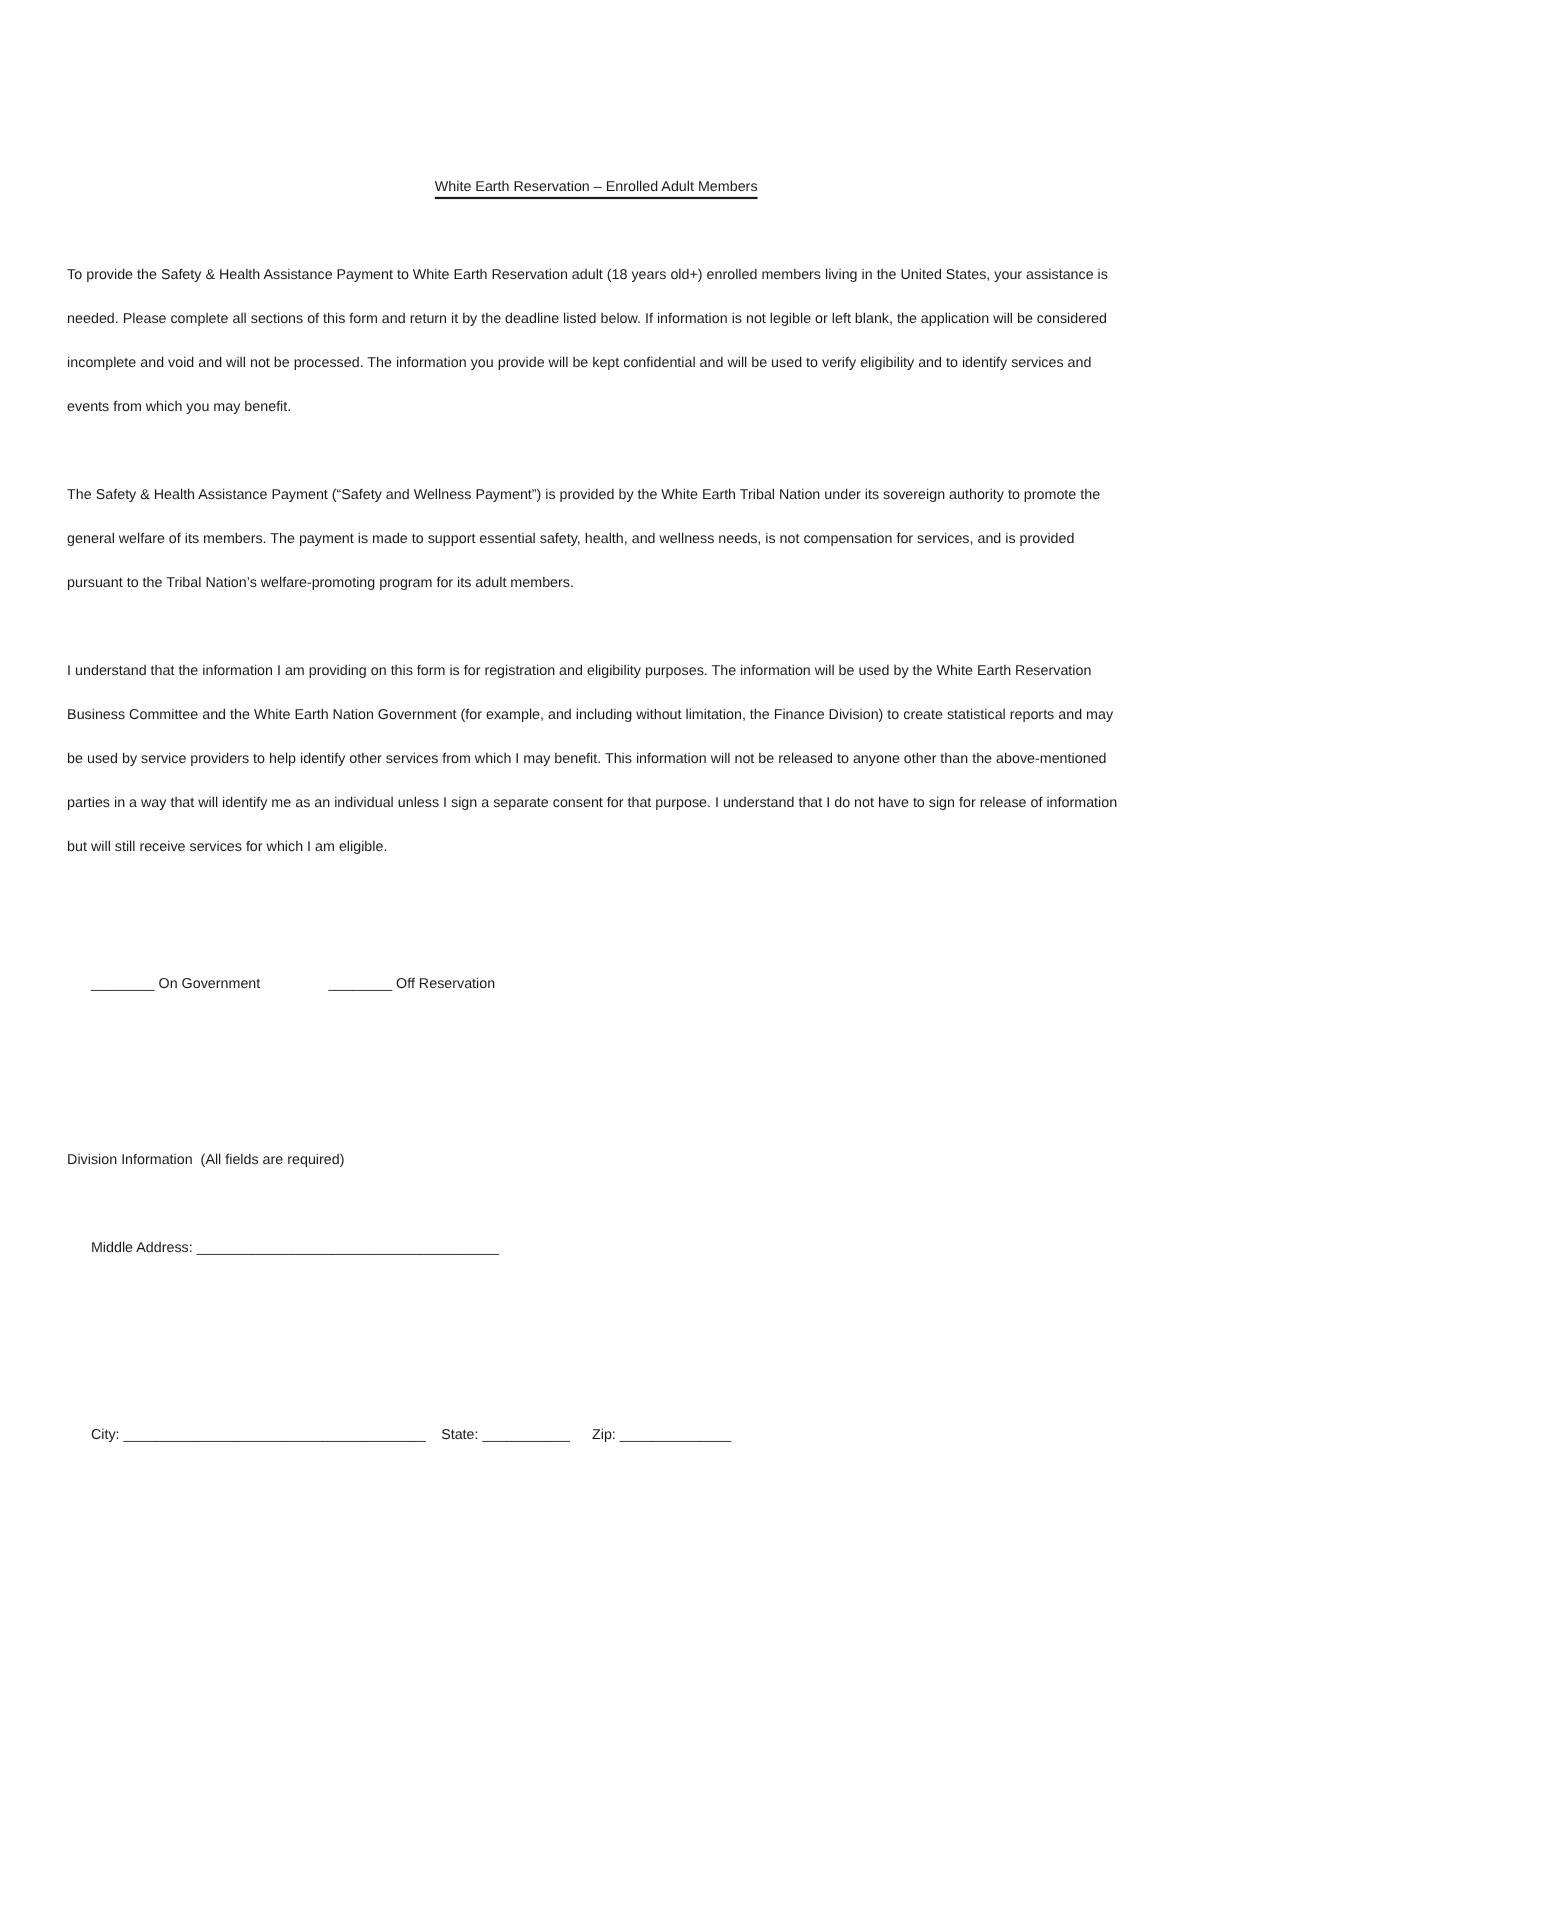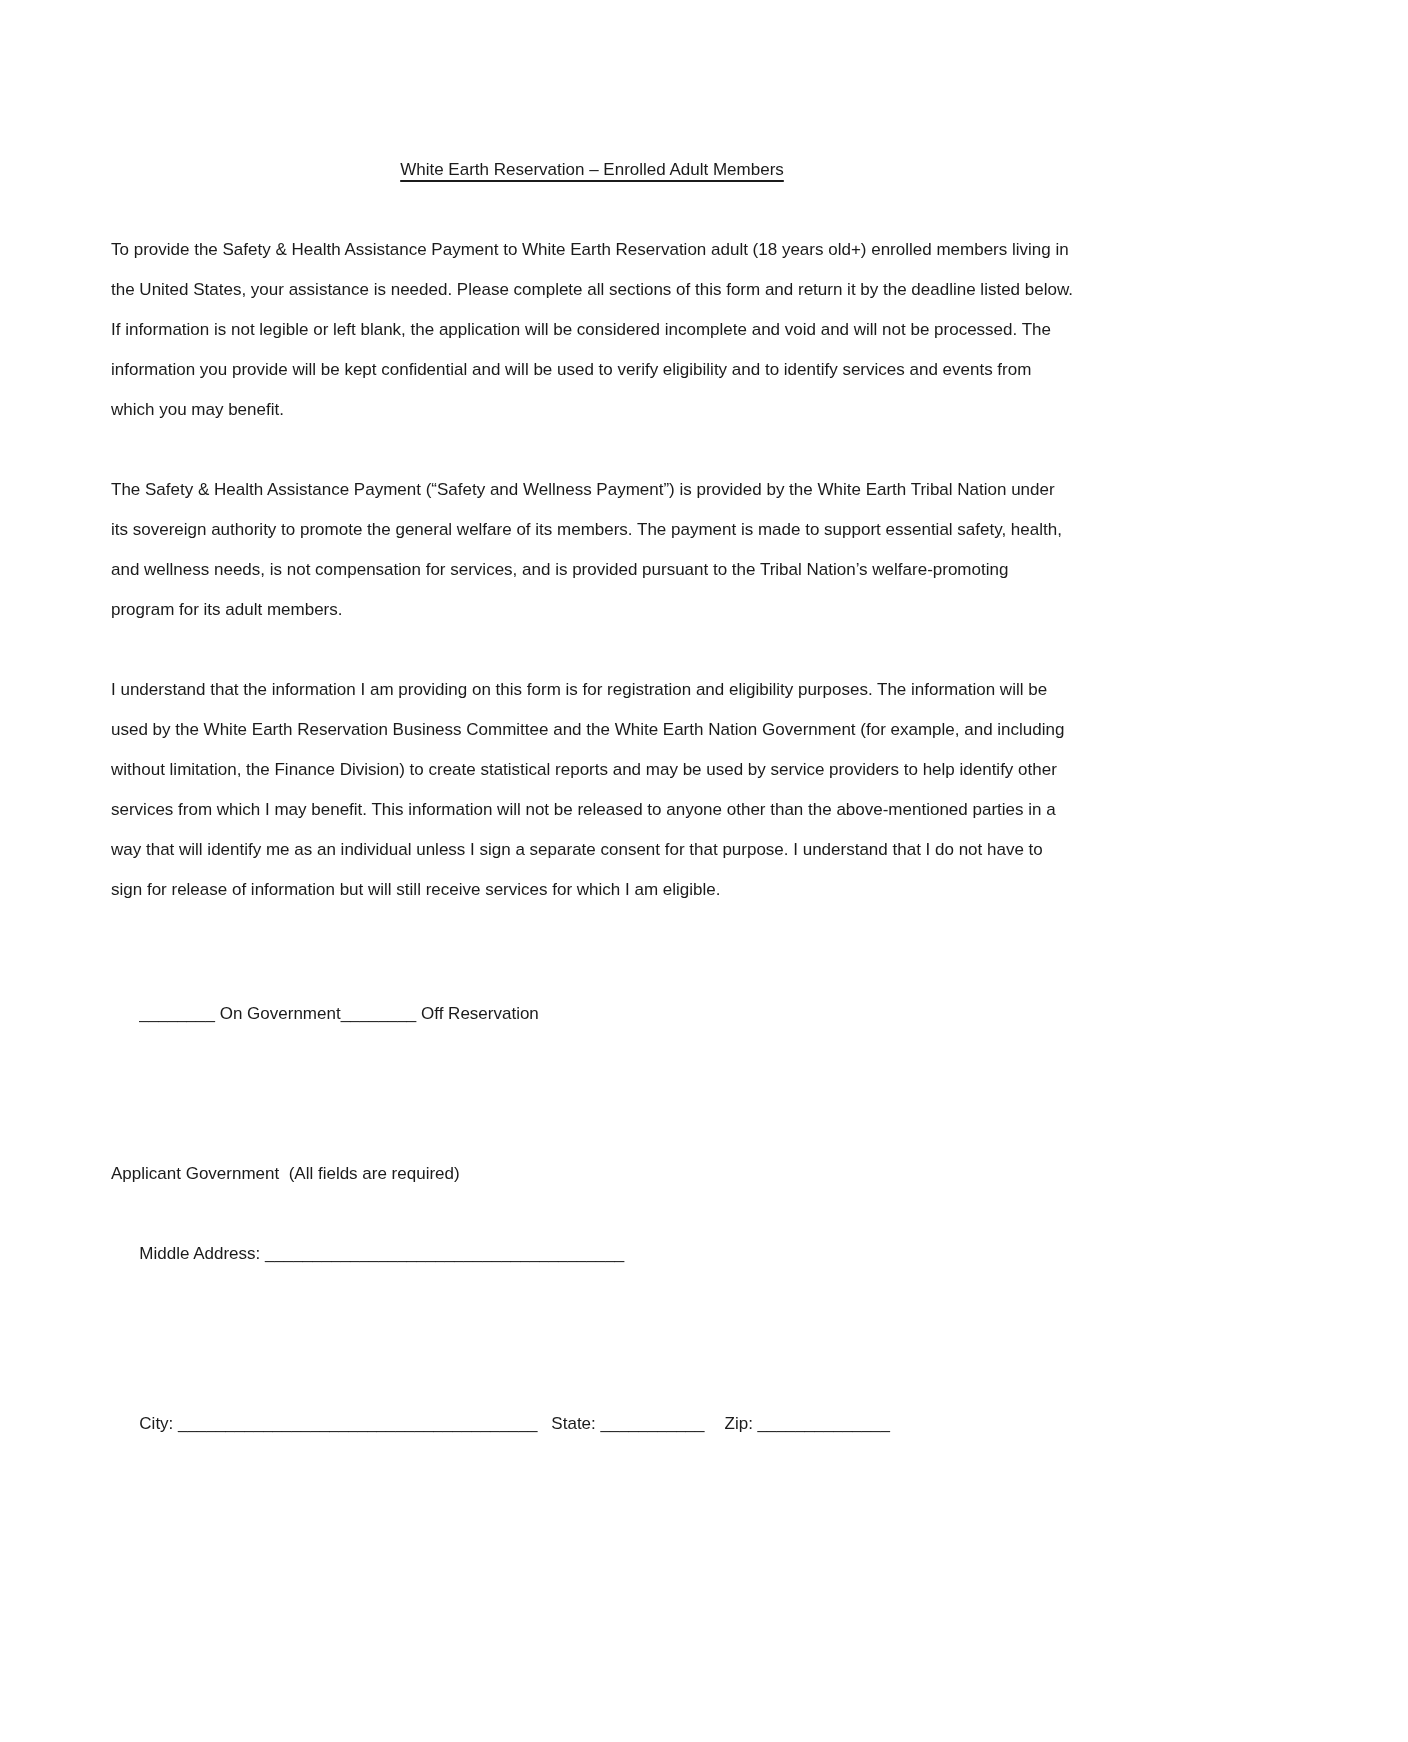--- a/index.html
+++ b/index.html
@@ -6,43 +6,44 @@
     margin: 0;
     padding: 0;
     background: #ffffff;
   }
   .page {
     position: relative;
     width: 1408px;
     height: 1742px;
     background: #ffffff;
     box-sizing: border-box;
-    padding: 150px 0 0 111px;
+    padding: 150px 0 0 61px;
     font-family: "Liberation Sans", sans-serif;
-    font-size: 17px;
+    font-size: 13px;
     line-height: 40px;
     color: #1b1b1b;
   }
   .content {
     width: 962px;
   }
   .title-line {
     text-align: center;
     text-decoration: underline;
     text-underline-offset: 5px;
     text-decoration-thickness: 1.5px;
   }
   .para {
     margin: 40px 0 0 0;
   }
   .residency-row {
     margin-top: 44px;
     white-space: pre-wrap;
   }
   .option-off {
+    margin-left: 62px;
   }
   .applicant-heading {
     margin-top: 80px;
     white-space: pre-wrap;
   }
   .field-line {
     white-space: pre-wrap;
   }
   .name-line {
     margin-top: 44px;
@@ -78,21 +79,21 @@
 
     <p class="para">The Safety &amp; Health Assistance Payment (“Safety and Wellness Payment”) is provided by the White Earth Tribal Nation under its sovereign authority to promote the general welfare of its members. The payment is made to support essential safety, health, and wellness needs, is not compensation for services, and is provided pursuant to the Tribal Nation’s welfare-promoting program for its adult members.</p>
 
     <p class="para">I understand that the information I am providing on this form is for registration and eligibility purposes. The information will be used by the White Earth Reservation Business Committee and the White Earth Nation Government (for example, and including without limitation, the Finance Division) to create statistical reports and may be used by service providers to help identify other services from which I may benefit. This information will not be released to anyone other than the above-mentioned parties in a way that will identify me as an individual unless I sign a separate consent for that purpose. I understand that I do not have to sign for release of information but will still receive services for which I am eligible.</p>
 
 
     <div class="residency-row">
       <span class="option"><span class="blank">________</span><span> On Government</span></span><span class="option option-off"><span class="blank">________</span><span> Off Reservation</span></span>
     </div>
 
-    <p class="para applicant-heading">Applicant Government  (All fields are required)</p>
+    <p class="para applicant-heading">Division Information  (All fields are required)</p>
 
 
     <div class="field-line mailing-line">
       <span>Middle Address: </span><span class="blank">______________________________________</span>
     </div>
 
     <div class="field-line city-line">
       <span>City: </span><span class="blank">______________________________________</span><span class="state-label">State: </span><span class="blank">___________</span><span class="zip-label">Zip: </span><span class="blank">______________</span>
     </div>
 

